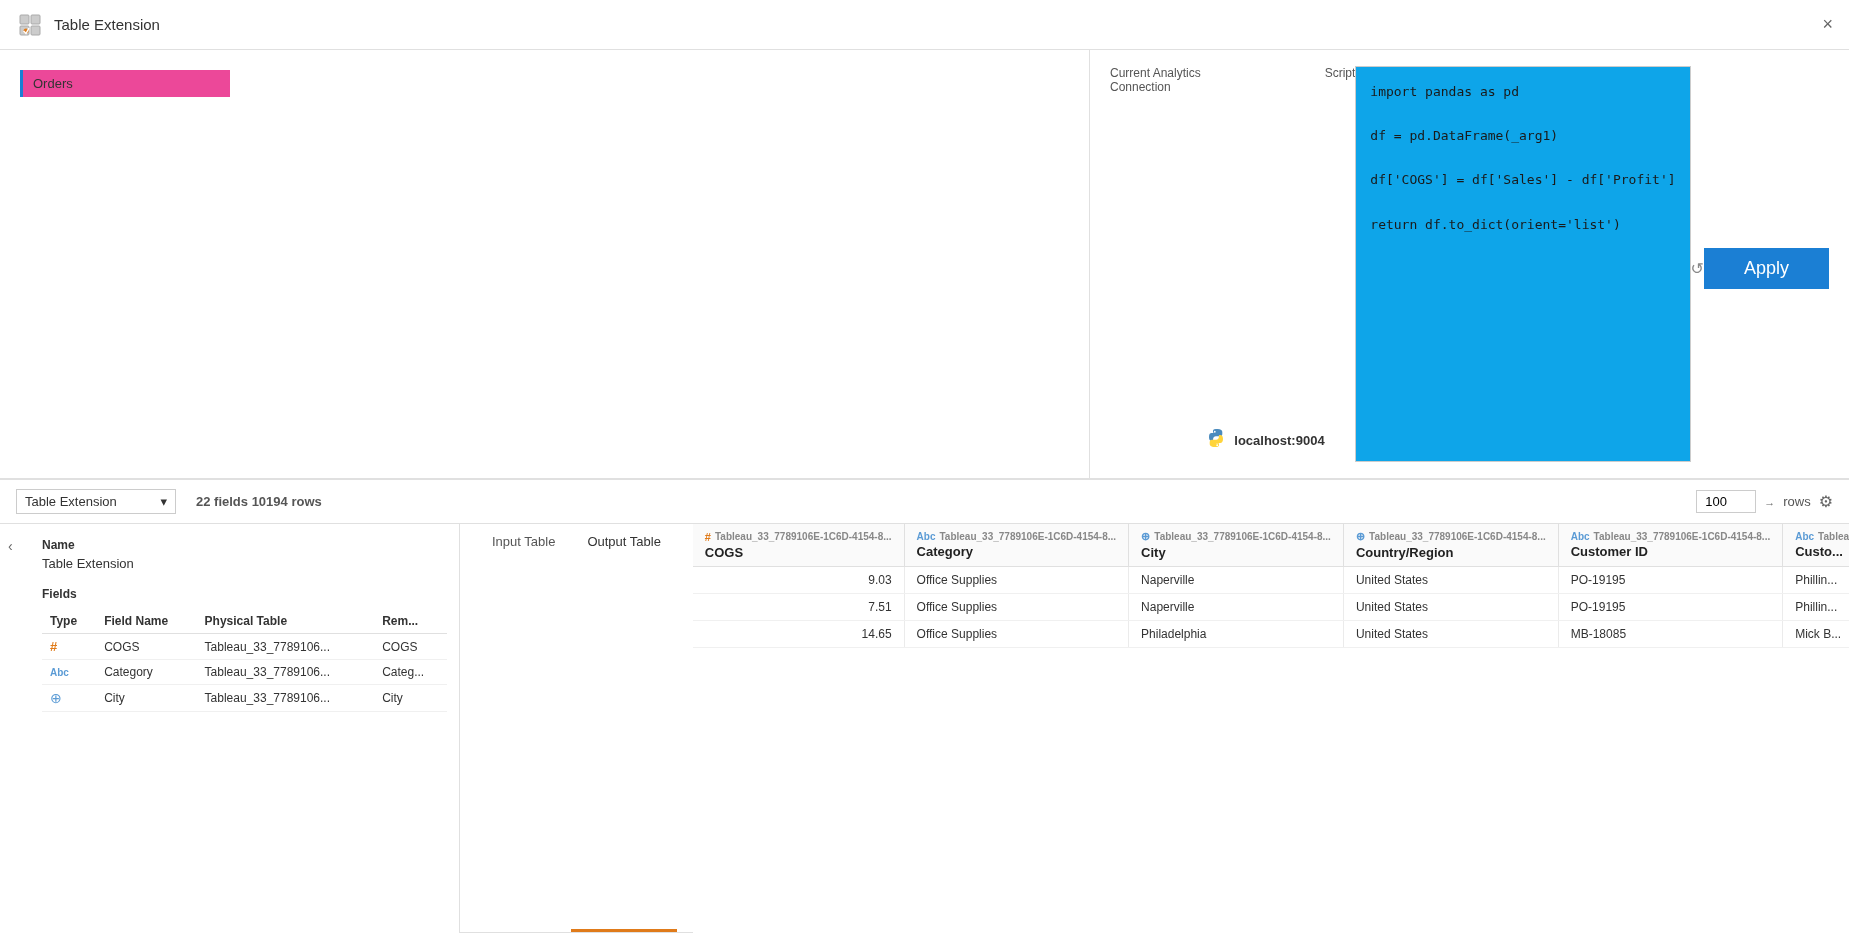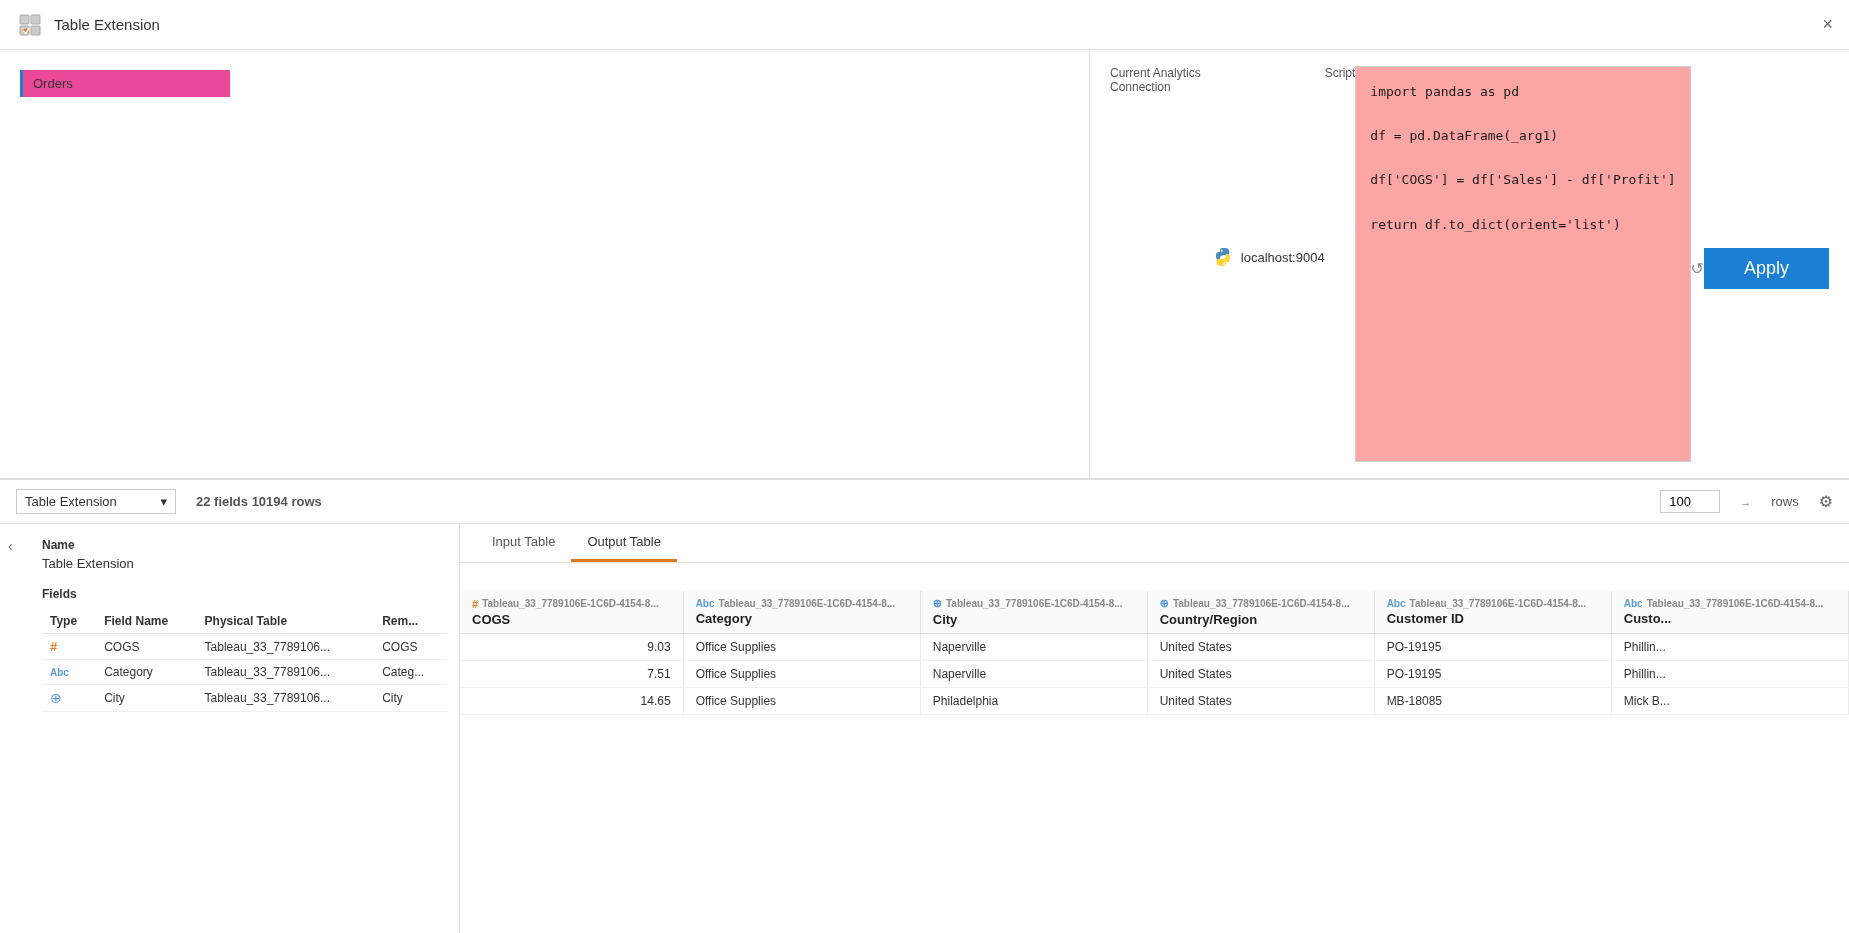--- a/index.html
+++ b/index.html
@@ -16,52 +16,52 @@
     
     .top-section { display: flex; flex: 0 0 auto; min-height: 430px; border-bottom: 2px solid #e0e0e0; }
 
     
     .left-panel { flex: 0 0 1090px; padding: 20px; border-right: 1px solid #e0e0e0; position: relative; }
     .table-name-input { width: 210px; border: none; border-left: 3px solid #1b7fd4; background: #ec4899; padding: 6px 10px; font-size: 13px; color: #333; }
 
     
     .right-panel { flex: 1; padding: 16px 20px; display: flex; }
     .analytics-label { font-size: 12px; color: #555; margin-bottom: 8px; }
-    .analytics-connection { display: flex; align-items: center; margin-bottom: 14px; }
+    .analytics-connection { display: flex; align-items: flex-end; margin-bottom: 14px; font-weight: bold; }
     .python-icon { width: 20px; height: 20px; margin-right: 8px; }
     .connection-text { font-size: 13px; color: #333; }
     .script-label { font-size: 12px; color: #555; margin-bottom: 6px; }
-    .script-area { flex: 1; border: 1px solid #ccc; background: #fca5a5; padding: 14px; font-family: 'Courier New', monospace; font-size: 13px; color: #1a1a1a; line-height: 1.7; position: relative; }
+    .script-area { flex: 1; border: 1px solid #ccc; background: #0ea5e9; padding: 14px; font-family: 'Courier New', monospace; font-size: 13px; color: #1a1a1a; line-height: 1.7; position: relative; }
     .script-area pre { white-space: pre; }
     .bottom-bar-right { display: flex; align-items: center; justify-content: space-between; margin-top: 8px; }
     .script-icon { font-size: 16px; color: #888; cursor: pointer; }
     .apply-btn { background: #1b7fd4; color: #fff; border: none; padding: 10px 40px; font-size: 18px; font-weight: 500; cursor: pointer; }
 
     
     .bottom-toolbar { display: flex; align-items: center; padding: 8px 16px; border-bottom: 1px solid #e0e0e0; background: #fff; height: 44px; }
     .extension-select { border: 1px solid #ccc; background: #fff; padding: 4px 8px; font-size: 13px; cursor: pointer; min-width: 160px; display: flex; align-items: center; justify-content: space-between; }
     .fields-count { margin-left: 20px; font-size: 13px; color: #555; font-weight: bold; }
-    .rows-control { margin-left: auto; display: flex; align-items: center; gap: 20px; }
+    .rows-control { margin-left: auto; display: flex; align-items: center; gap: 8px; }
     .rows-input { border: 1px solid #ccc; padding: 3px 8px; font-size: 13px; width: 60px; }
     .rows-label { font-size: 13px; color: #555; }
     .settings-icon { font-size: 16px; color: #666; cursor: pointer; }
 
     
     .lower-section { display: flex; flex: 1; overflow: hidden; }
     .nav-section-title { font-size: 12px; font-weight: 600; color: #333; margin-bottom: 4px; text-transform: none; }
     .nav-section-value { font-size: 13px; color: #333; margin-bottom: 16px; }
     .fields-title { font-size: 12px; font-weight: 600; color: #333; margin-bottom: 8px; }
 
     
     .fields-table { width: 100%; border-collapse: collapse; }
     .fields-table th { font-size: 12px; font-weight: 600; color: #333; text-align: left; padding: 5px 8px; border-bottom: 1px solid #e0e0e0; }
     .fields-table td { font-size: 12px; color: #333; padding: 5px 8px; border-bottom: 1px solid #f0f0f0; }
 
     
-    .data-view { flex: 1; display: flex; flex-direction: column; overflow: hidden; gap: 28px; }
+    .data-view { flex: 1; display: flex; overflow: hidden; }
 
     
     .tabs { display: flex; border-bottom: 1px solid #e0e0e0; padding: 0 16px; }
     .tab { padding: 10px 16px; font-size: 13px; color: #555; cursor: pointer; border-bottom: 3px solid transparent; }
     .tab.active { color: #333; border-bottom: 3px solid #e07b1a; font-weight: 500; }
 
     
     .data-table-wrapper { flex: 1; overflow: auto; }
     .data-table { width: 100%; border-collapse: collapse; }
     .data-table th { font-size: 11px; color: #555; padding: 6px 12px; border-bottom: 1px solid #e0e0e0; border-right: 1px solid #e0e0e0; text-align: left; background: #fafafa; white-space: nowrap; min-width: 180px; }

